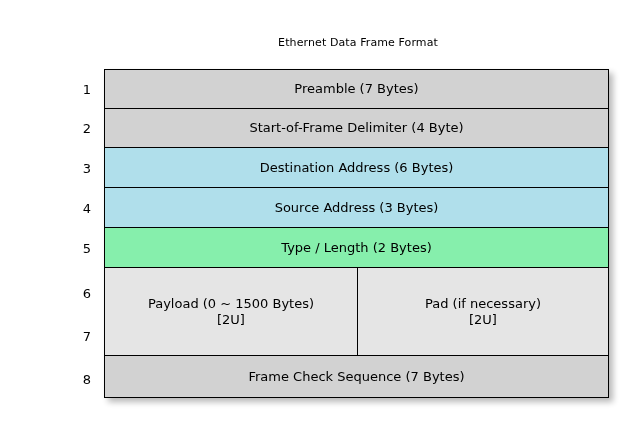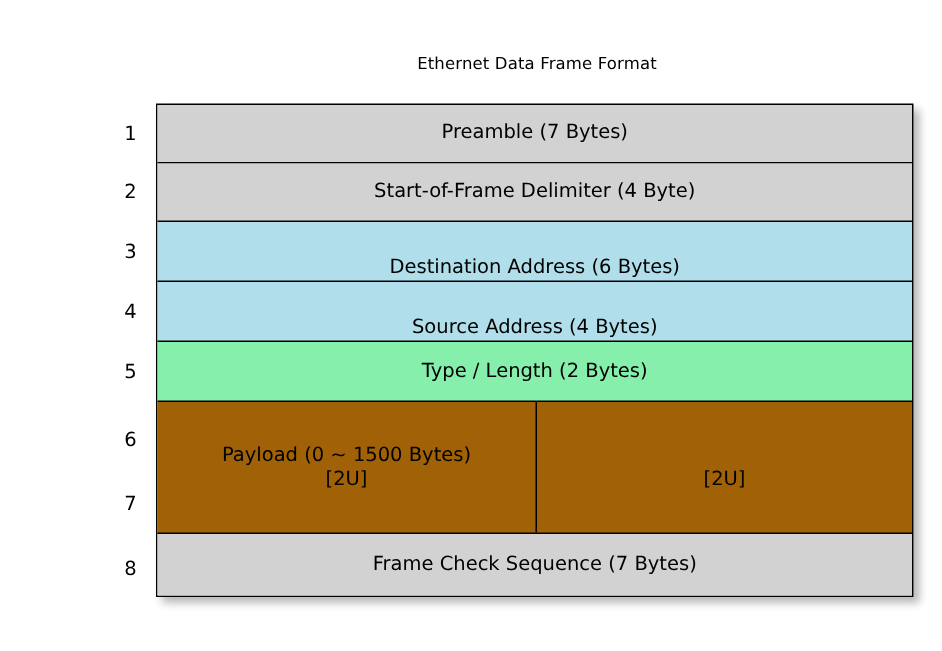--- a/index.html
+++ b/index.html
@@ -121,23 +121,23 @@
   }
   .split-cell.left {
     width: 253px;
     border-right: 1px solid #000000;
   }
   .split-cell.right {
     width: 250px;
   }
 
   .c-gray { background: #d2d2d2; }
-  .c-blue { background: #b0dfeb; align-items: flex-end; }
+  .c-blue { background: #b0dfeb; }
   .c-yellow { background: #86efac; }
-  .c-white { background: #a16207; }
+  .c-white { background: #e5e5e5; }
 </style>
 </head>
 <body>
 
 <div id="diagram-root">
 
   <div class="title-block">
     <span class="title-main">Ethernet Data Frame Format</span>
   </div>
 
@@ -162,33 +162,33 @@
 
     <div class="frame-row c-gray" style="top:39px; height:39px;">
       <span class="cell-text">Start-of-Frame Delimiter (4 Byte)</span>
     </div>
 
     <div class="frame-row c-blue" style="top:78px; height:40px;">
       <span class="cell-text">Destination Address (6 Bytes)</span>
     </div>
 
     <div class="frame-row c-blue" style="top:118px; height:40px;">
-      <span class="cell-text">Source Address (4 Bytes)</span>
+      <span class="cell-text">Source Address (3 Bytes)</span>
     </div>
 
     <div class="frame-row c-yellow" style="top:158px; height:40px;">
       <span class="cell-text">Type / Length (2 Bytes)</span>
     </div>
 
     <div class="frame-row split-row c-white" style="top:198px; height:88px;">
       <div class="split-cell left">
         <span class="cell-text"><span>Payload (0 ~ 1500 Bytes)</span><br><span>[2U]</span></span>
       </div>
       <div class="split-cell right">
-        <span class="cell-text"><br><span>[2U]</span></span>
+        <span class="cell-text"><span>Pad (if necessary)</span><br><span>[2U]</span></span>
       </div>
     </div>
 
     <div class="frame-row c-gray last" style="top:286px; height:41px;">
       <span class="cell-text">Frame Check Sequence (7 Bytes)</span>
     </div>
 
   </div>
 </div>
 

